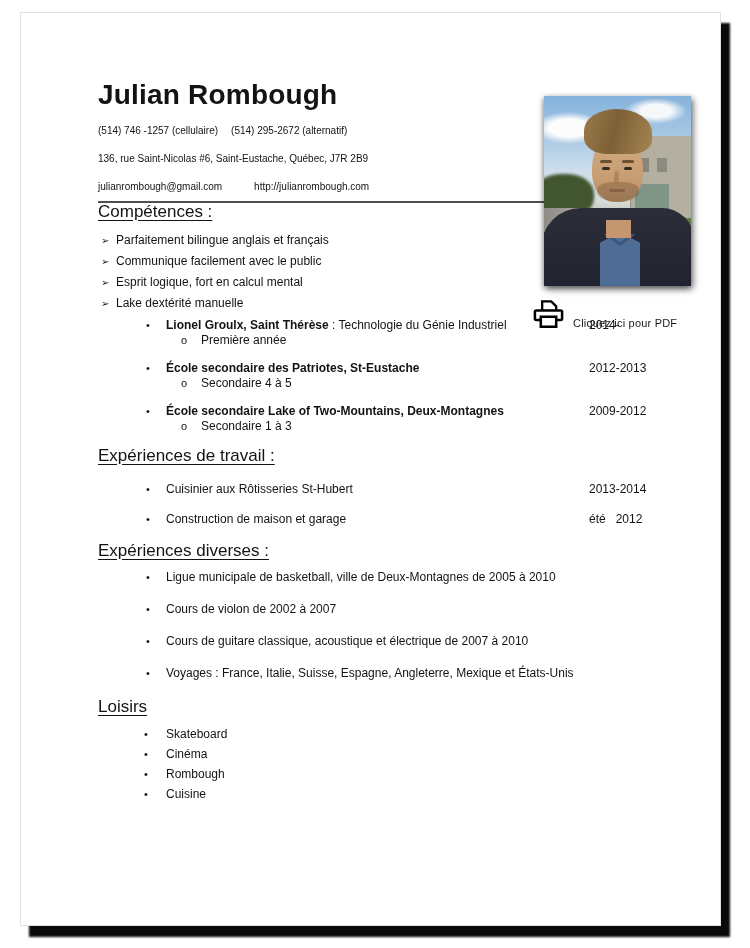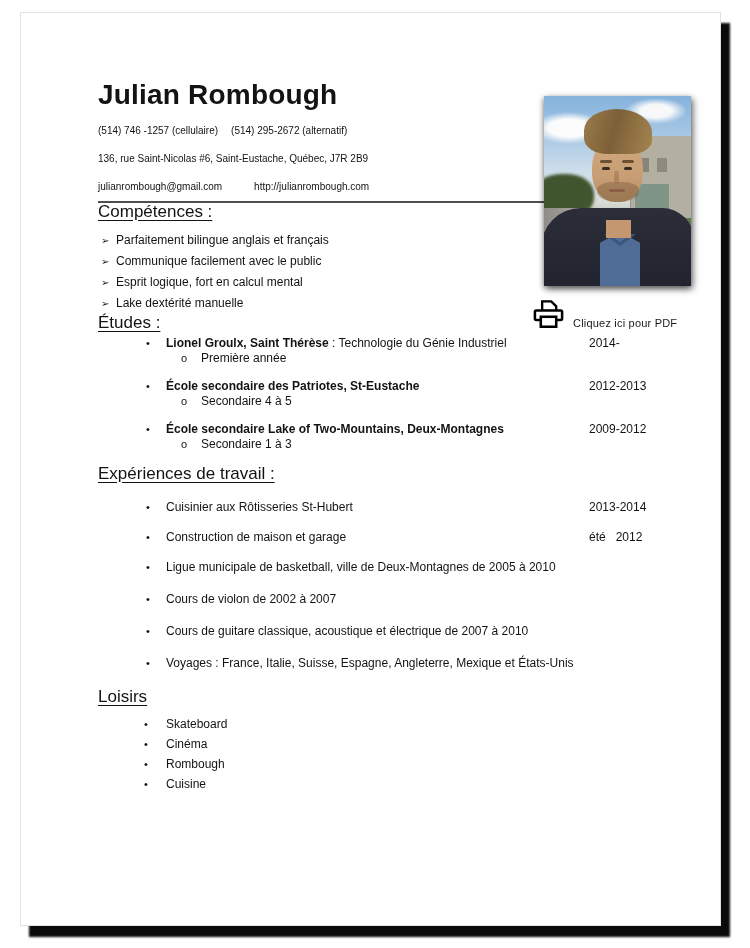--- a/index.html
+++ b/index.html
@@ -178,21 +178,20 @@
     <div class="rule"></div>
 
     <h2 class="section-title mt-competences">Compétences :</h2>
     <ul class="plain arrow-list">
       <li><span class="b-arrow">➢</span><span>Parfaitement bilingue anglais et français</span></li>
       <li><span class="b-arrow">➢</span><span>Communique facilement avec le public</span></li>
       <li><span class="b-arrow">➢</span><span>Esprit logique, fort en calcul mental</span></li>
       <li><span class="b-arrow">➢</span><span>Lake dextérité manuelle</span></li>
     </ul>
 
-    <h2 class="section-title mt-etudes">Études :</h2>
     <div class="entries">
 
       <div class="entry">
         <div class="entry-main"><span class="b-dot">•</span><span class="school">Lionel Groulx, Saint Thérèse</span><span> : Technologie du Génie Industriel</span><span class="date">2014-</span></div>
         <div class="entry-sub"><span class="b-circle">o</span><span>Première année</span></div>
       </div>
 
       <div class="entry">
         <div class="entry-main"><span class="b-dot">•</span><span class="school">École secondaire des Patriotes, St-Eustache</span><span></span><span class="date">2012-2013</span></div>
         <div class="entry-sub"><span class="b-circle">o</span><span>Secondaire 4 à 5</span></div>
@@ -204,20 +203,21 @@
       </div>
 
     </div>
 
     <h2 class="section-title mt-travail">Expériences de travail :</h2>
     <div class="rows">
       <div class="row"><span class="b-dot">•</span><span>Cuisinier aux Rôtisseries St-Hubert</span><span class="date">2013-2014</span></div>
       <div class="row"><span class="b-dot">•</span><span>Construction de maison et garage</span><span class="date">été   2012</span></div>
     </div>
 
+    <h2 class="section-title mt-diverses">Expériences diverses :</h2>
     <ul class="plain dot-list">
       <li><span class="b-dot">•</span><span>Ligue municipale de basketball, ville de Deux-Montagnes de 2005 à 2010</span></li>
       <li><span class="b-dot">•</span><span>Cours de violon de 2002 à 2007</span></li>
       <li><span class="b-dot">•</span><span>Cours de guitare classique, acoustique et électrique de 2007 à 2010</span></li>
       <li><span class="b-dot">•</span><span>Voyages : France, Italie, Suisse, Espagne, Angleterre, Mexique et États-Unis</span></li>
     </ul>
 
     <h2 class="section-title mt-loisirs">Loisirs</h2>
     <ul class="plain loisirs-list">
       <li><span class="b-dot">•</span><span>Skateboard</span></li>

